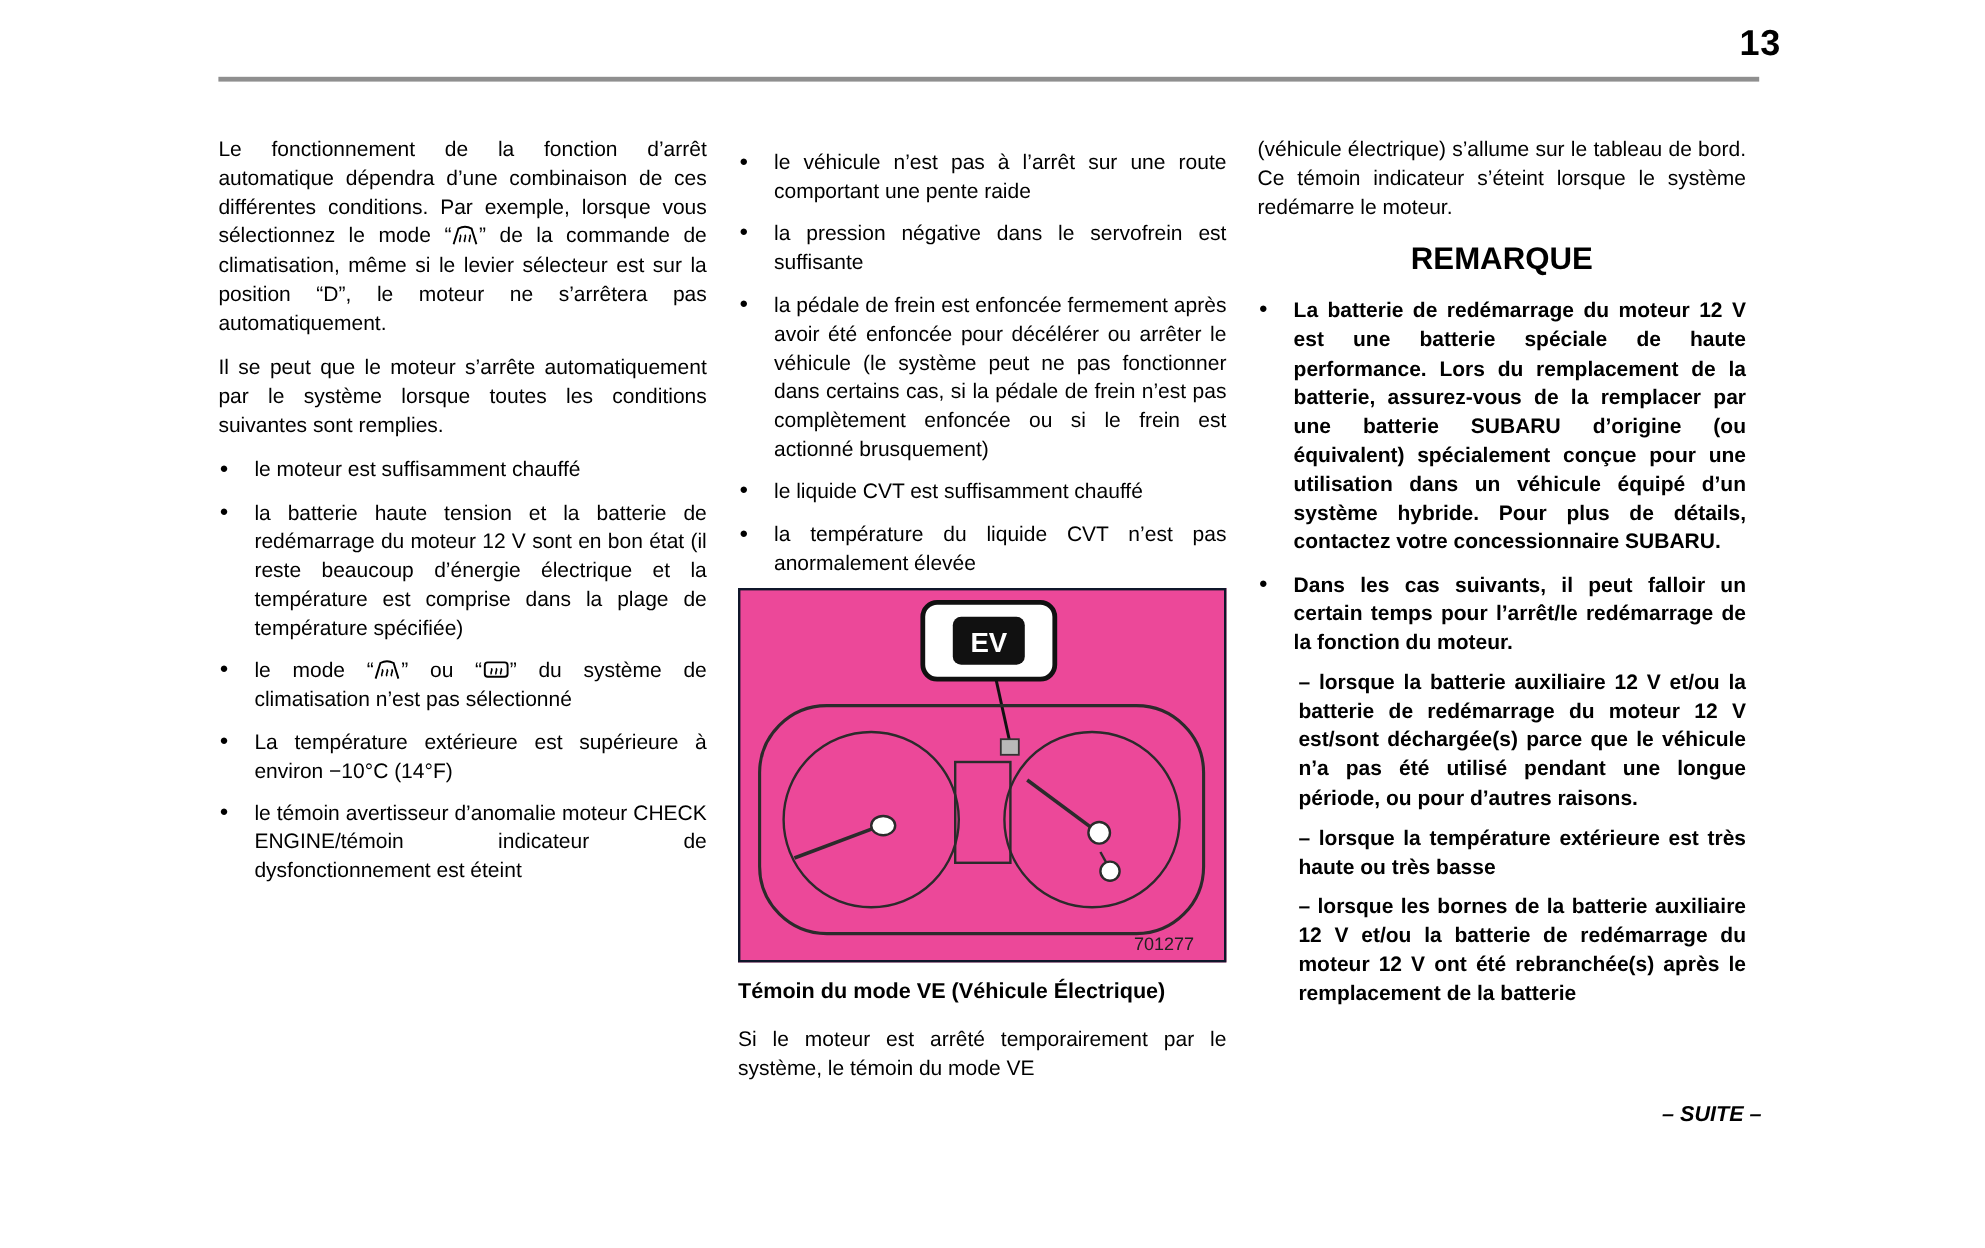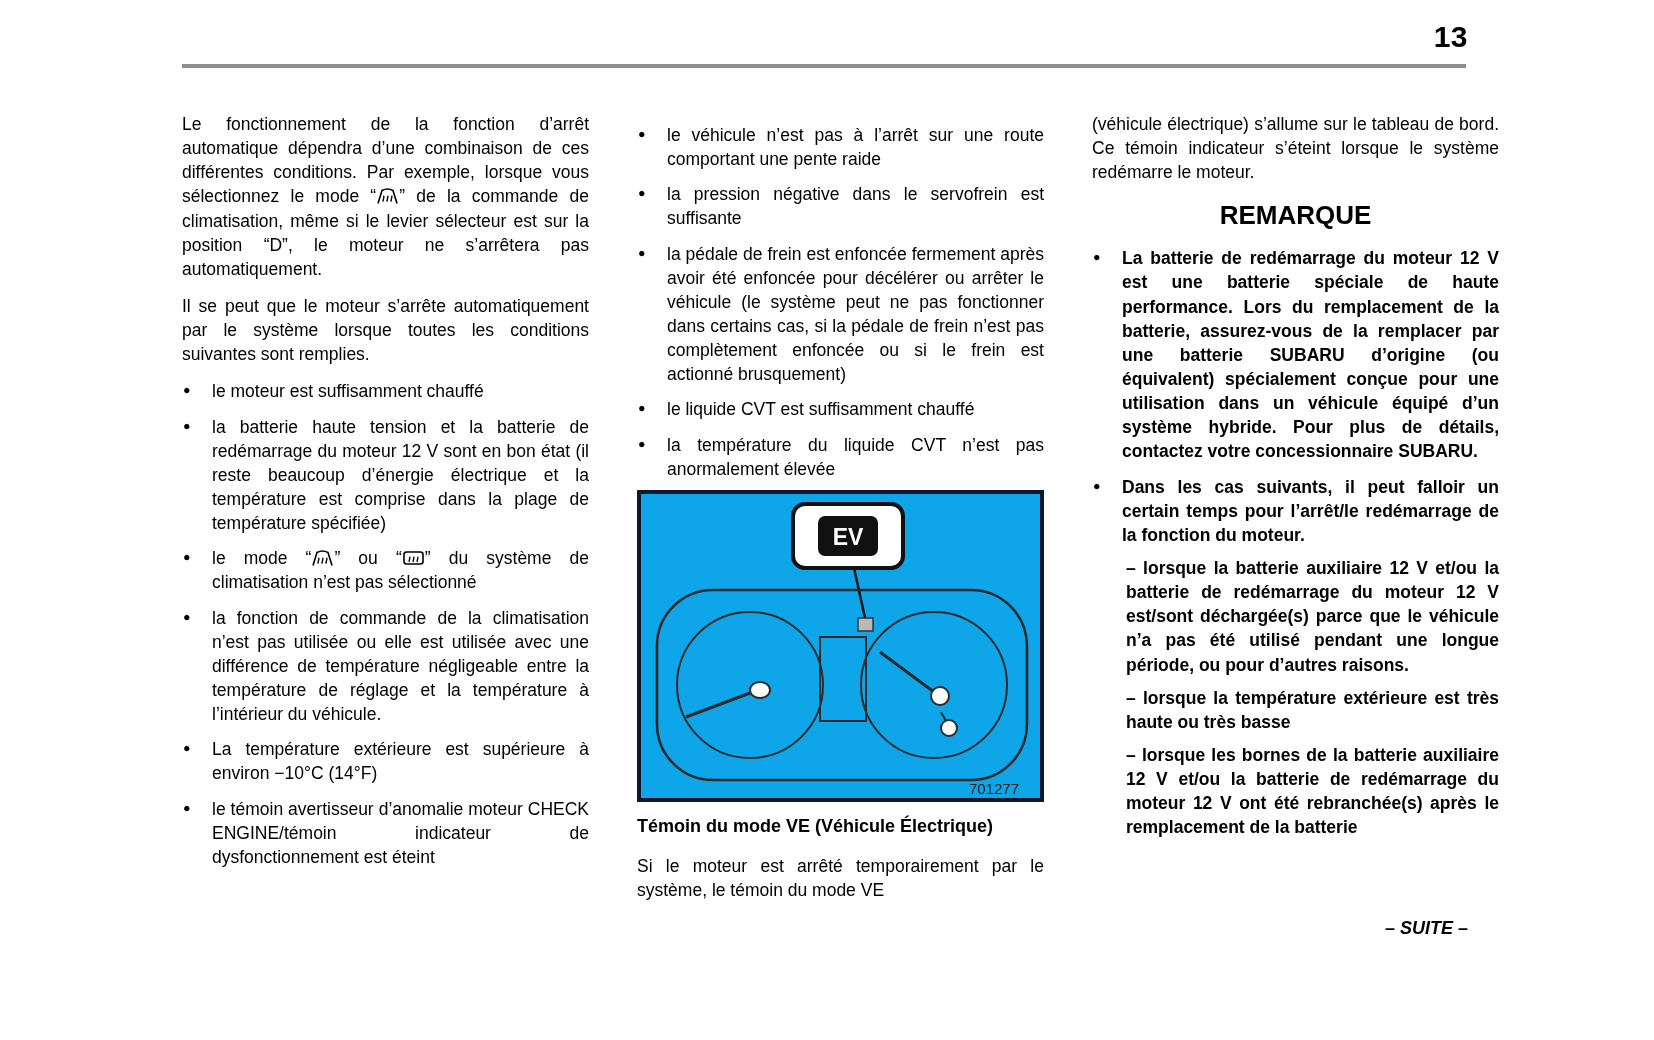--- a/index.html
+++ b/index.html
@@ -14,40 +14,40 @@
   }
   .page {
     position: relative;
     width: 1654px;
     height: 1040px;
     background: #fff;
   }
   .page-number {
     position: absolute;
     top: 20px;
-    right: 186px;
+    right: 170px;
     font-size: 30px;
     font-weight: bold;
     letter-spacing: 0.5px;
   }
   .header-rule {
     position: absolute;
     left: 182px;
     top: 64px;
     width: 1284px;
     height: 4px;
     background: #8f8f8f;
   }
   .content {
     position: absolute;
     left: 182px;
     top: 112px;
     width: 1286px;
     display: flex;
-    gap: 48px;
+    gap: 26px;
   }
   .col {
     width: 407px;
     flex: 0 0 407px;
     font-size: 17.5px;
     line-height: 1.38;
     text-align: justify;
   }
   .para { margin: 0 0 13px 0; }
   .bullet {
@@ -75,23 +75,23 @@
   }
   .inline-icon {
     display: inline-block;
     vertical-align: -3px;
     line-height: 0;
   }
   .figure-box {
     box-sizing: border-box;
     width: 100%;
     height: 312px;
-    border: 4px solid #0f172a;
+    border: 2px solid #0f172a;
     margin-top: 8px;
-    background: #0ea5e9;
+    background: #ec4899;
   }
   .figure-caption {
     text-align: left;
     font-weight: bold;
     font-size: 18px;
     margin: 12px 0 15px 0;
   }
   .footer-suite {
     position: absolute;
     top: 918px;
@@ -130,21 +130,20 @@
               <path d="M7.5,15.5 c-1.8,-1.8 1.8,-3.6 0,-5.8" fill="none" stroke="#000" stroke-width="1.4"></path>
               <path d="M11.5,15.5 c-1.8,-1.8 1.8,-3.6 0,-5.8" fill="none" stroke="#000" stroke-width="1.4"></path>
               <path d="M15.5,15.5 c-1.8,-1.8 1.8,-3.6 0,-5.8" fill="none" stroke="#000" stroke-width="1.4"></path>
             </svg></span><span>” ou “</span><span class="inline-icon"><svg width="23" height="19" viewBox="0 0 23 19">
               <rect x="2" y="4" width="19" height="12" rx="2.5" fill="none" stroke="#000" stroke-width="1.6"></rect>
               <path d="M7.5,14 c-1.6,-1.6 1.6,-3.2 0,-5.2" fill="none" stroke="#000" stroke-width="1.4"></path>
               <path d="M11.5,14 c-1.6,-1.6 1.6,-3.2 0,-5.2" fill="none" stroke="#000" stroke-width="1.4"></path>
               <path d="M15.5,14 c-1.6,-1.6 1.6,-3.2 0,-5.2" fill="none" stroke="#000" stroke-width="1.4"></path>
             </svg></span><span>” du système de climatisation n’est pas sélectionné</span></div>
 
-      <div class="bullet">la fonction de commande de la climatisation n’est pas utilisée ou elle est utilisée avec une différence de température négligeable entre la température de réglage et la température à l’intérieur du véhicule.</div>
       <div class="bullet">La température extérieure est supérieure à environ −10°C (14°F)</div>
       <div class="bullet">le témoin avertisseur d’anomalie moteur CHECK ENGINE/témoin indicateur de dysfonctionnement est éteint</div>
     </div>
 
     <div class="col">
       <div class="bullet">le véhicule n’est pas à l’arrêt sur une route comportant une pente raide</div>
       <div class="bullet">la pression négative dans le servofrein est suffisante</div>
       <div class="bullet">la pédale de frein est enfoncée fermement après avoir été enfoncée pour décélérer ou arrêter le véhicule (le système peut ne pas fonctionner dans certains cas, si la pédale de frein n’est pas complètement enfoncée ou si le frein est actionné brusquement)</div>
       <div class="bullet">le liquide CVT est suffisamment chauffé</div>
       <div class="bullet">la température du liquide CVT n’est pas anormalement élevée</div>

